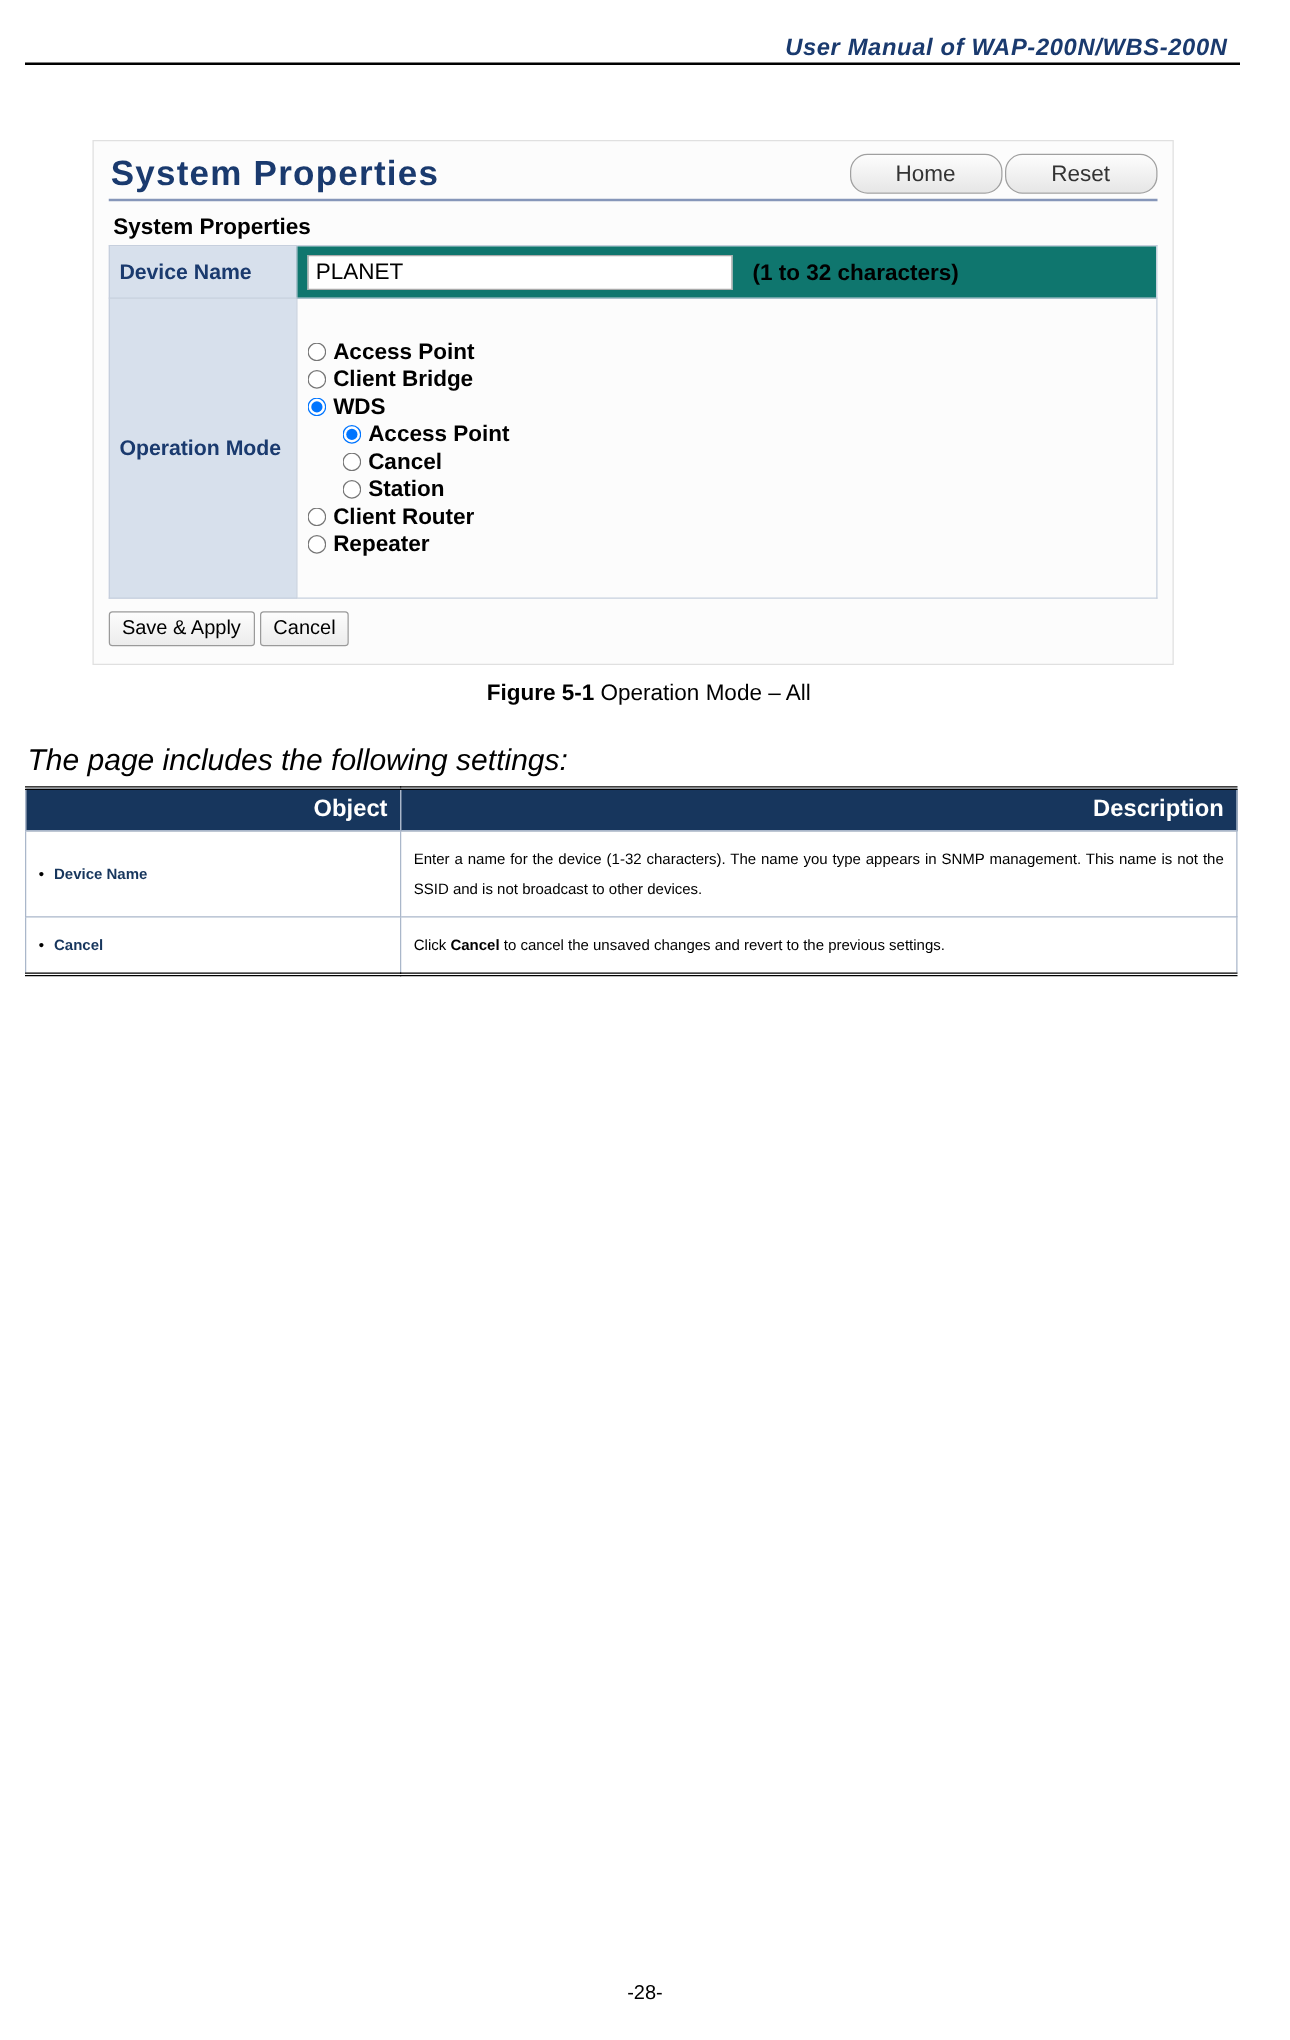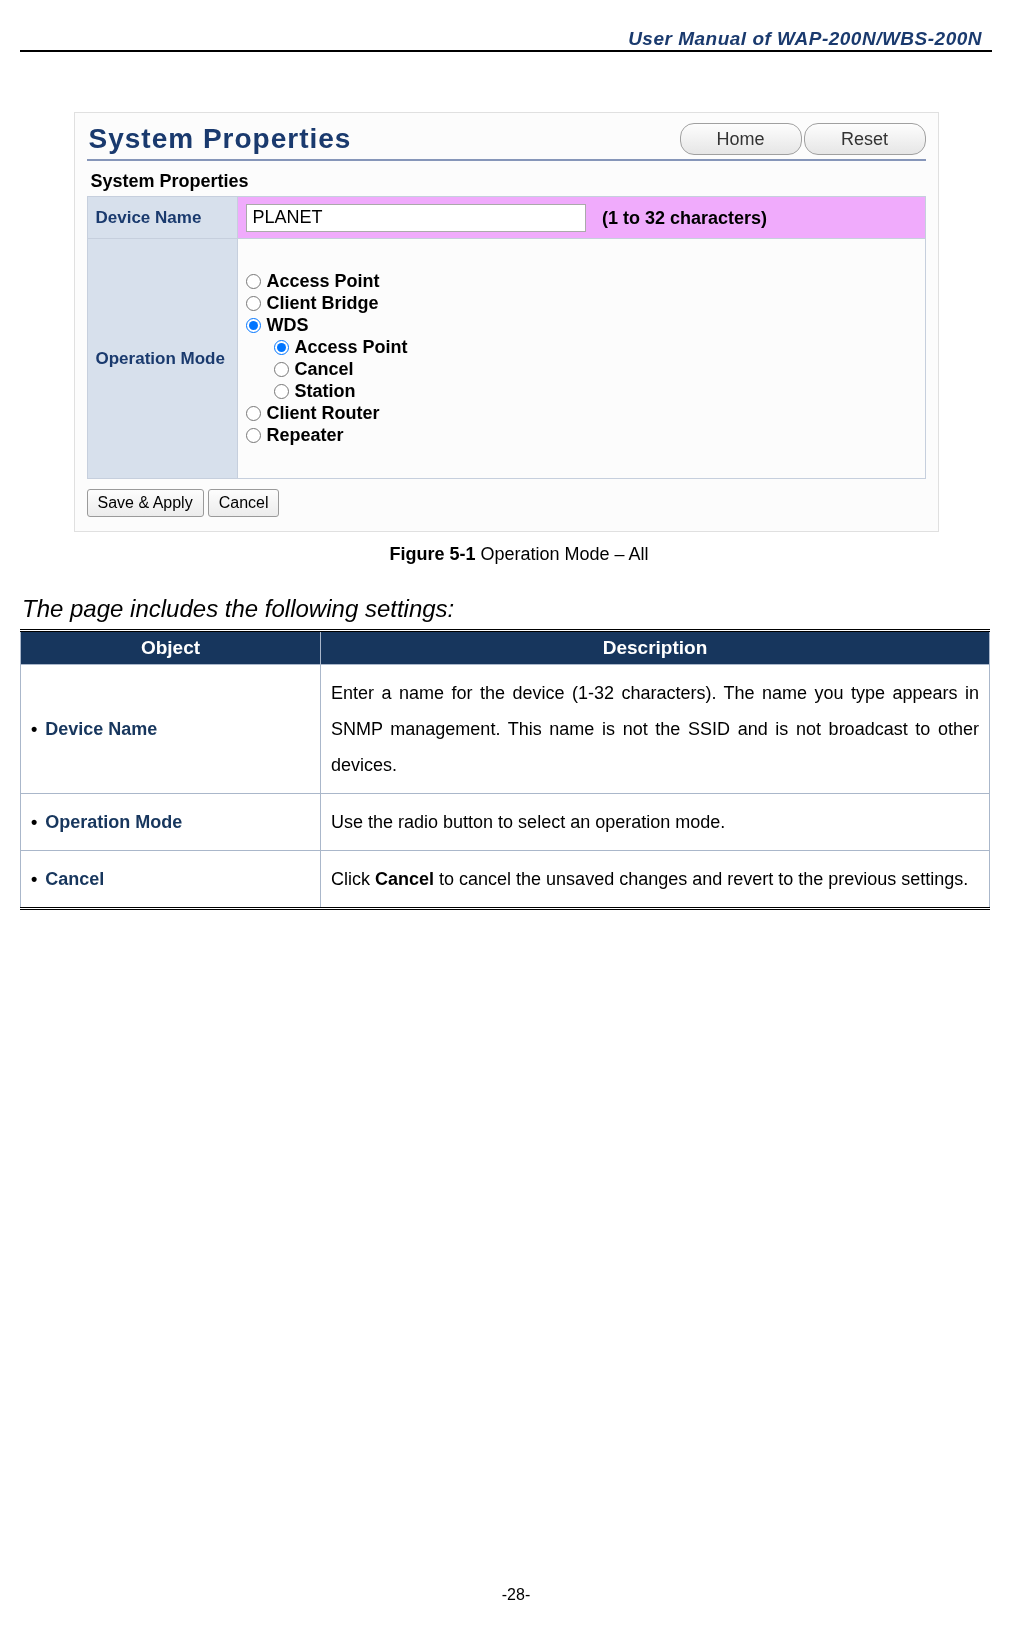--- a/index.html
+++ b/index.html
@@ -77,21 +77,21 @@
     }
     .sp-td-label {
       width: 150px;
       background: #d7e0ec;
       color: #1a3a6e;
       font-weight: bold;
       font-size: 17px;
       padding-left: 10px;
     }
     .opmode-label { height: 240px; }
-    .sp-input-cell { background: #f0abfc; height: 42px; margin-left: 45px; }
+    .sp-input-cell { background: #0f766e; height: 42px; margin-left: 45px; }
     .sp-input {
       width: 340px;
       height: 28px;
       font-size: 18px;
       padding: 2px 6px;
       border: 1px solid #aaa;
     }
     .charnote {
       margin-left: 12px;
       font-size: 18px;
@@ -120,30 +120,30 @@
     .intro-line { font-size: 24px; margin: 10px 0 6px 2px; font-style: italic; }
     .desc-table {
       border-collapse: collapse;
       width: 970px;
       border-top: 3px double #000;
       border-bottom: 3px double #000;
     }
     .desc-table th {
       background: #17365d;
       color: #fff;
-      text-align: center;
+      text-align: right;
       font-size: 19px;
       font-weight: bold;
       padding: 5px 10px;
       border: 1px solid #aab7ca;
     }
     .desc-table td {
       border: 1px solid #aab7ca;
       padding: 10px 10px;
-      font-size: 18px;
+      font-size: 12px;
       vertical-align: middle;
       line-height: 2;
     }
     .desc-table td.obj {
       width: 300px;
       color: #17365d;
       font-weight: bold;
       margin-top: 32px;
     }
     .desc-table td.obj .bullet { color: #000; margin-right: 8px; }
@@ -235,23 +235,19 @@
   <tbody>
       <tr>
     <th>Object</th>
     <th>Description</th>
   </tr>
   <tr>
     <td class="obj"><span class="bullet">•</span><span>Device Name</span></td>
     <td class="justify"><span>Enter a name for the device (1-32 characters). The name you type appears in SNMP management. This name is not the SSID and is not broadcast to other devices.</span></td>
   </tr>
   <tr>
-    <td class="obj"><span class="bullet">•</span><span>Operation Mode</span></td>
-    <td><span>Use the radio button to select an operation mode.</span></td>
-  </tr>
-  <tr>
     <td class="obj"><span class="bullet">•</span><span>Cancel</span></td>
     <td><span>Click </span><span class="dbold">Cancel</span><span> to cancel the unsaved changes and revert to the previous settings.</span></td>
   </tr>
 </tbody>
   </table>
 
 <div class="page-number">-28-</div>
 
 </body></html>

